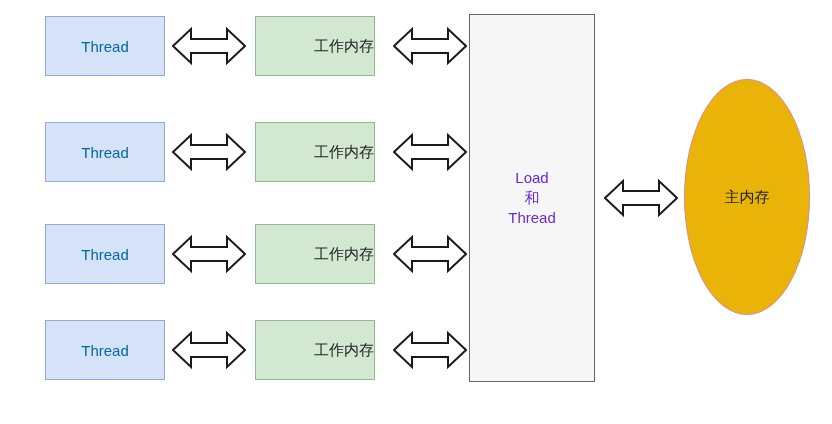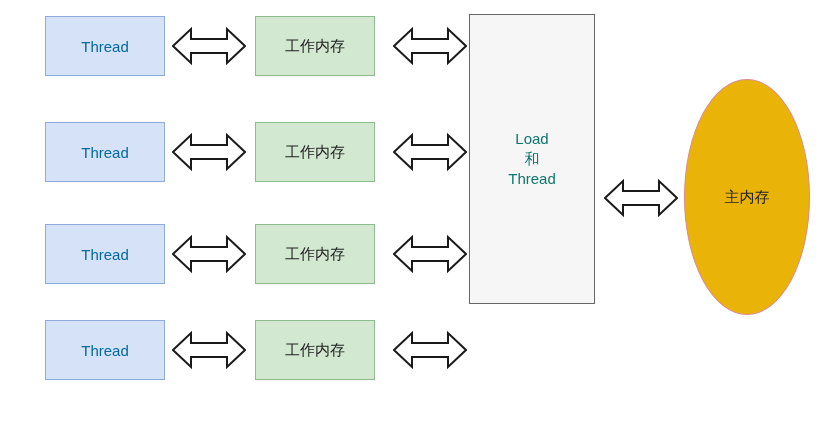--- a/index.html
+++ b/index.html
@@ -33,30 +33,31 @@
     font-size: 15px;
     color: #0369a1;
   }
   .work-mem-box {
     width: 120px;
     height: 60px;
     background: #d3e8d0;
     border: 1px solid #8fbc8f;
     font-size: 15px;
     color: #222222;
+    justify-content: flex-end;
   }
   .loadstore-box {
     left: 469px;
     top: 14px;
     width: 126px;
-    height: 290px;
+    height: 368px;
     background: #f6f6f6;
     border: 1px solid #666666;
     font-size: 15px;
-    color: #0f766e;
+    color: #6d28d9;
     line-height: 1.35;
   }
   .loadstore-box .stack {
     display: block;
   }
   .main-mem-ellipse {
     left: 684px;
     top: 79px;
     width: 126px;
     height: 236px;

